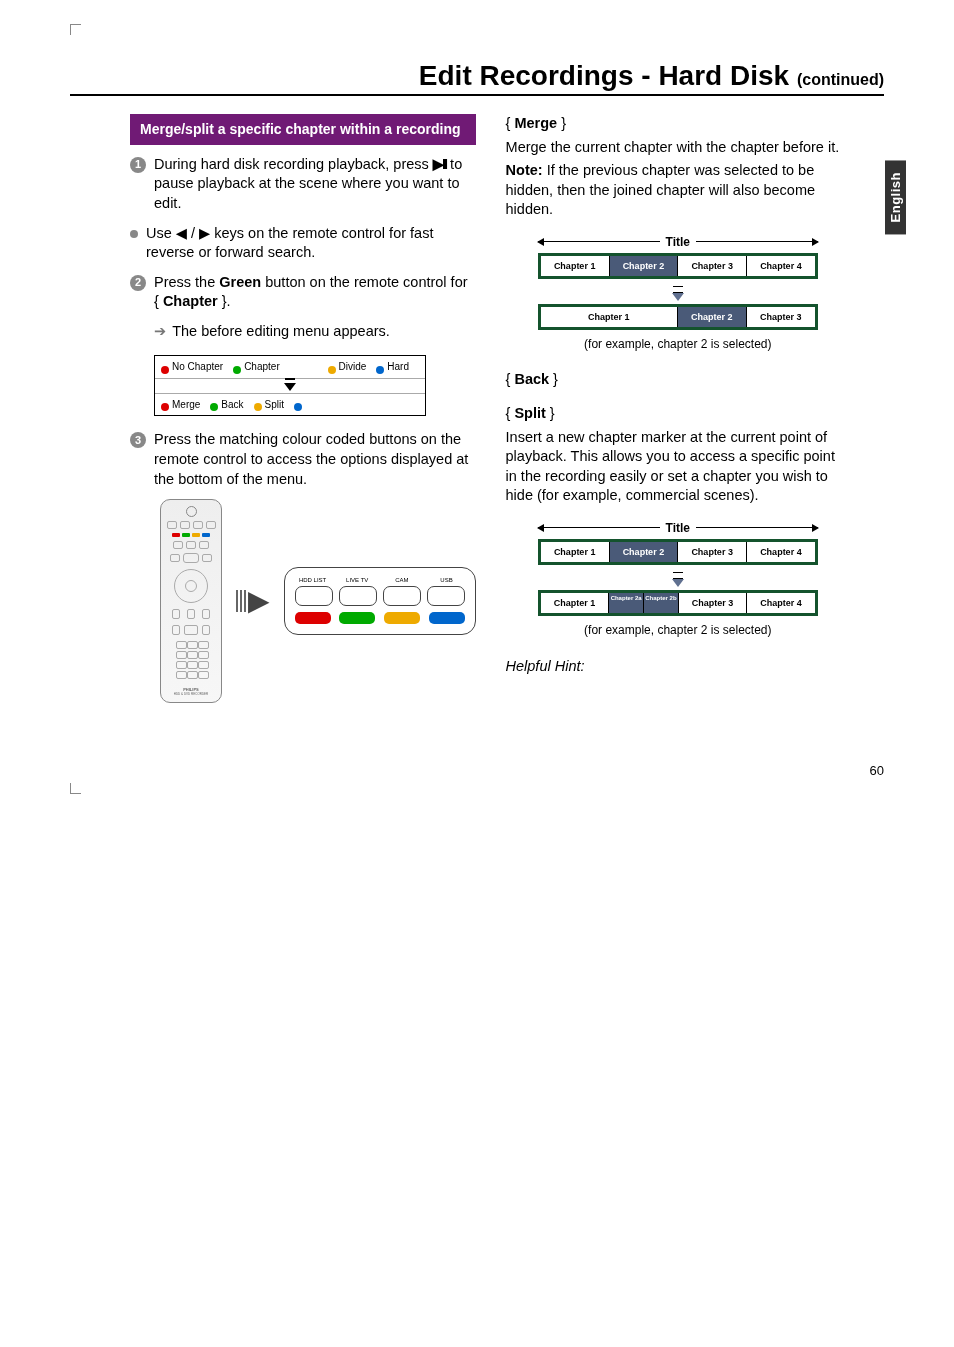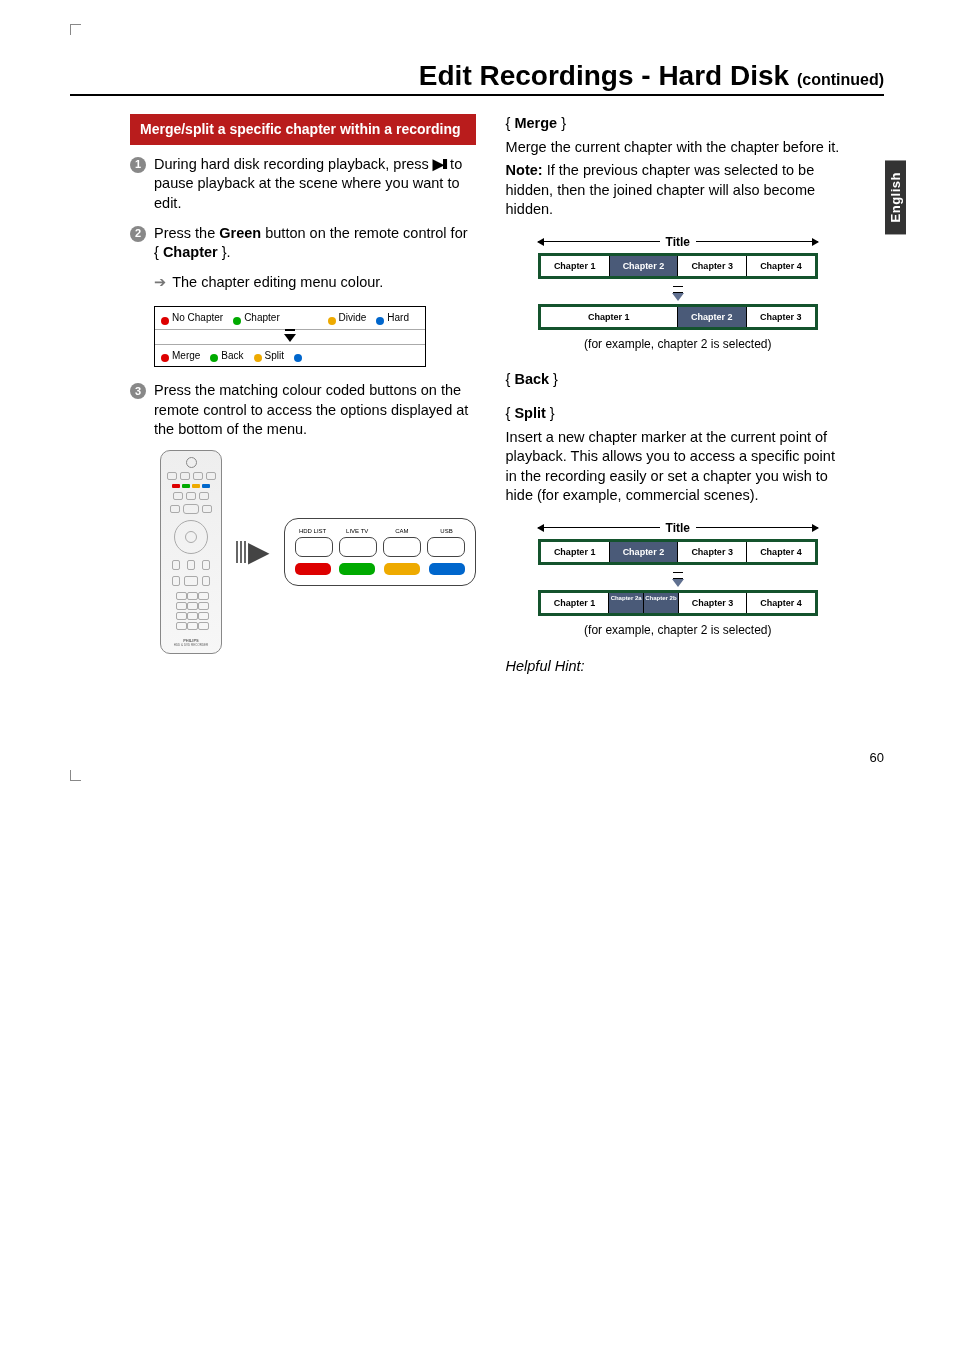--- a/index.html
+++ b/index.html
@@ -45,21 +45,21 @@
     margin-top: 18px;
     margin-left: 60px;
     width: 720px;
   }
   .col {
     flex: 1 1 0;
     font-size: 14.5px;
     line-height: 1.35;
   }
   .section-head {
-    background: #b91c1c;
+    background: #701a75;
     color: #fff;
     font-weight: bold;
     padding: 6px 10px;
     font-size: 14px;
     margin-bottom: 10px;
   }
   p { margin: 0 0 14px 0; }
   .step {
     display: flex;
     align-items: flex-start;
@@ -282,28 +282,32 @@
       <div class="section-head">Merge/split a specific chapter within a recording</div>
 
 
       <div class="step">
         <span class="step-num">1</span>
         <div>
           <span>During hard disk recording playback, press </span><span class="icon-playpause">▶II</span><span> to pause playback at the scene where you want to edit.</span>
         </div>
       </div>
 
+      <div class="step">
+        <span class="bullet-dot"></span>
+        <div>Use ◀ / ▶ keys on the remote control for fast reverse or forward search.</div>
+      </div>
 
       <div class="step">
         <span class="step-num">2</span>
         <div>
           <span>Press the </span><b>Green</b><span> button on the remote control for { </span><b>Chapter</b><span> }.</span>
         </div>
       </div>
-      <div class="arrow-line">The chapter editing menu colour.</div>
+      <div class="arrow-line">The before editing menu appears.</div>
 
       <div class="osd-box">
         <div class="osd-row top">
           <span class="osd-item">
               <span class="dot red"></span>
               <span>No Chapter</span>
             </span>
           <span class="osd-item">
               <span class="dot green"></span>
               <span>Chapter</span>

